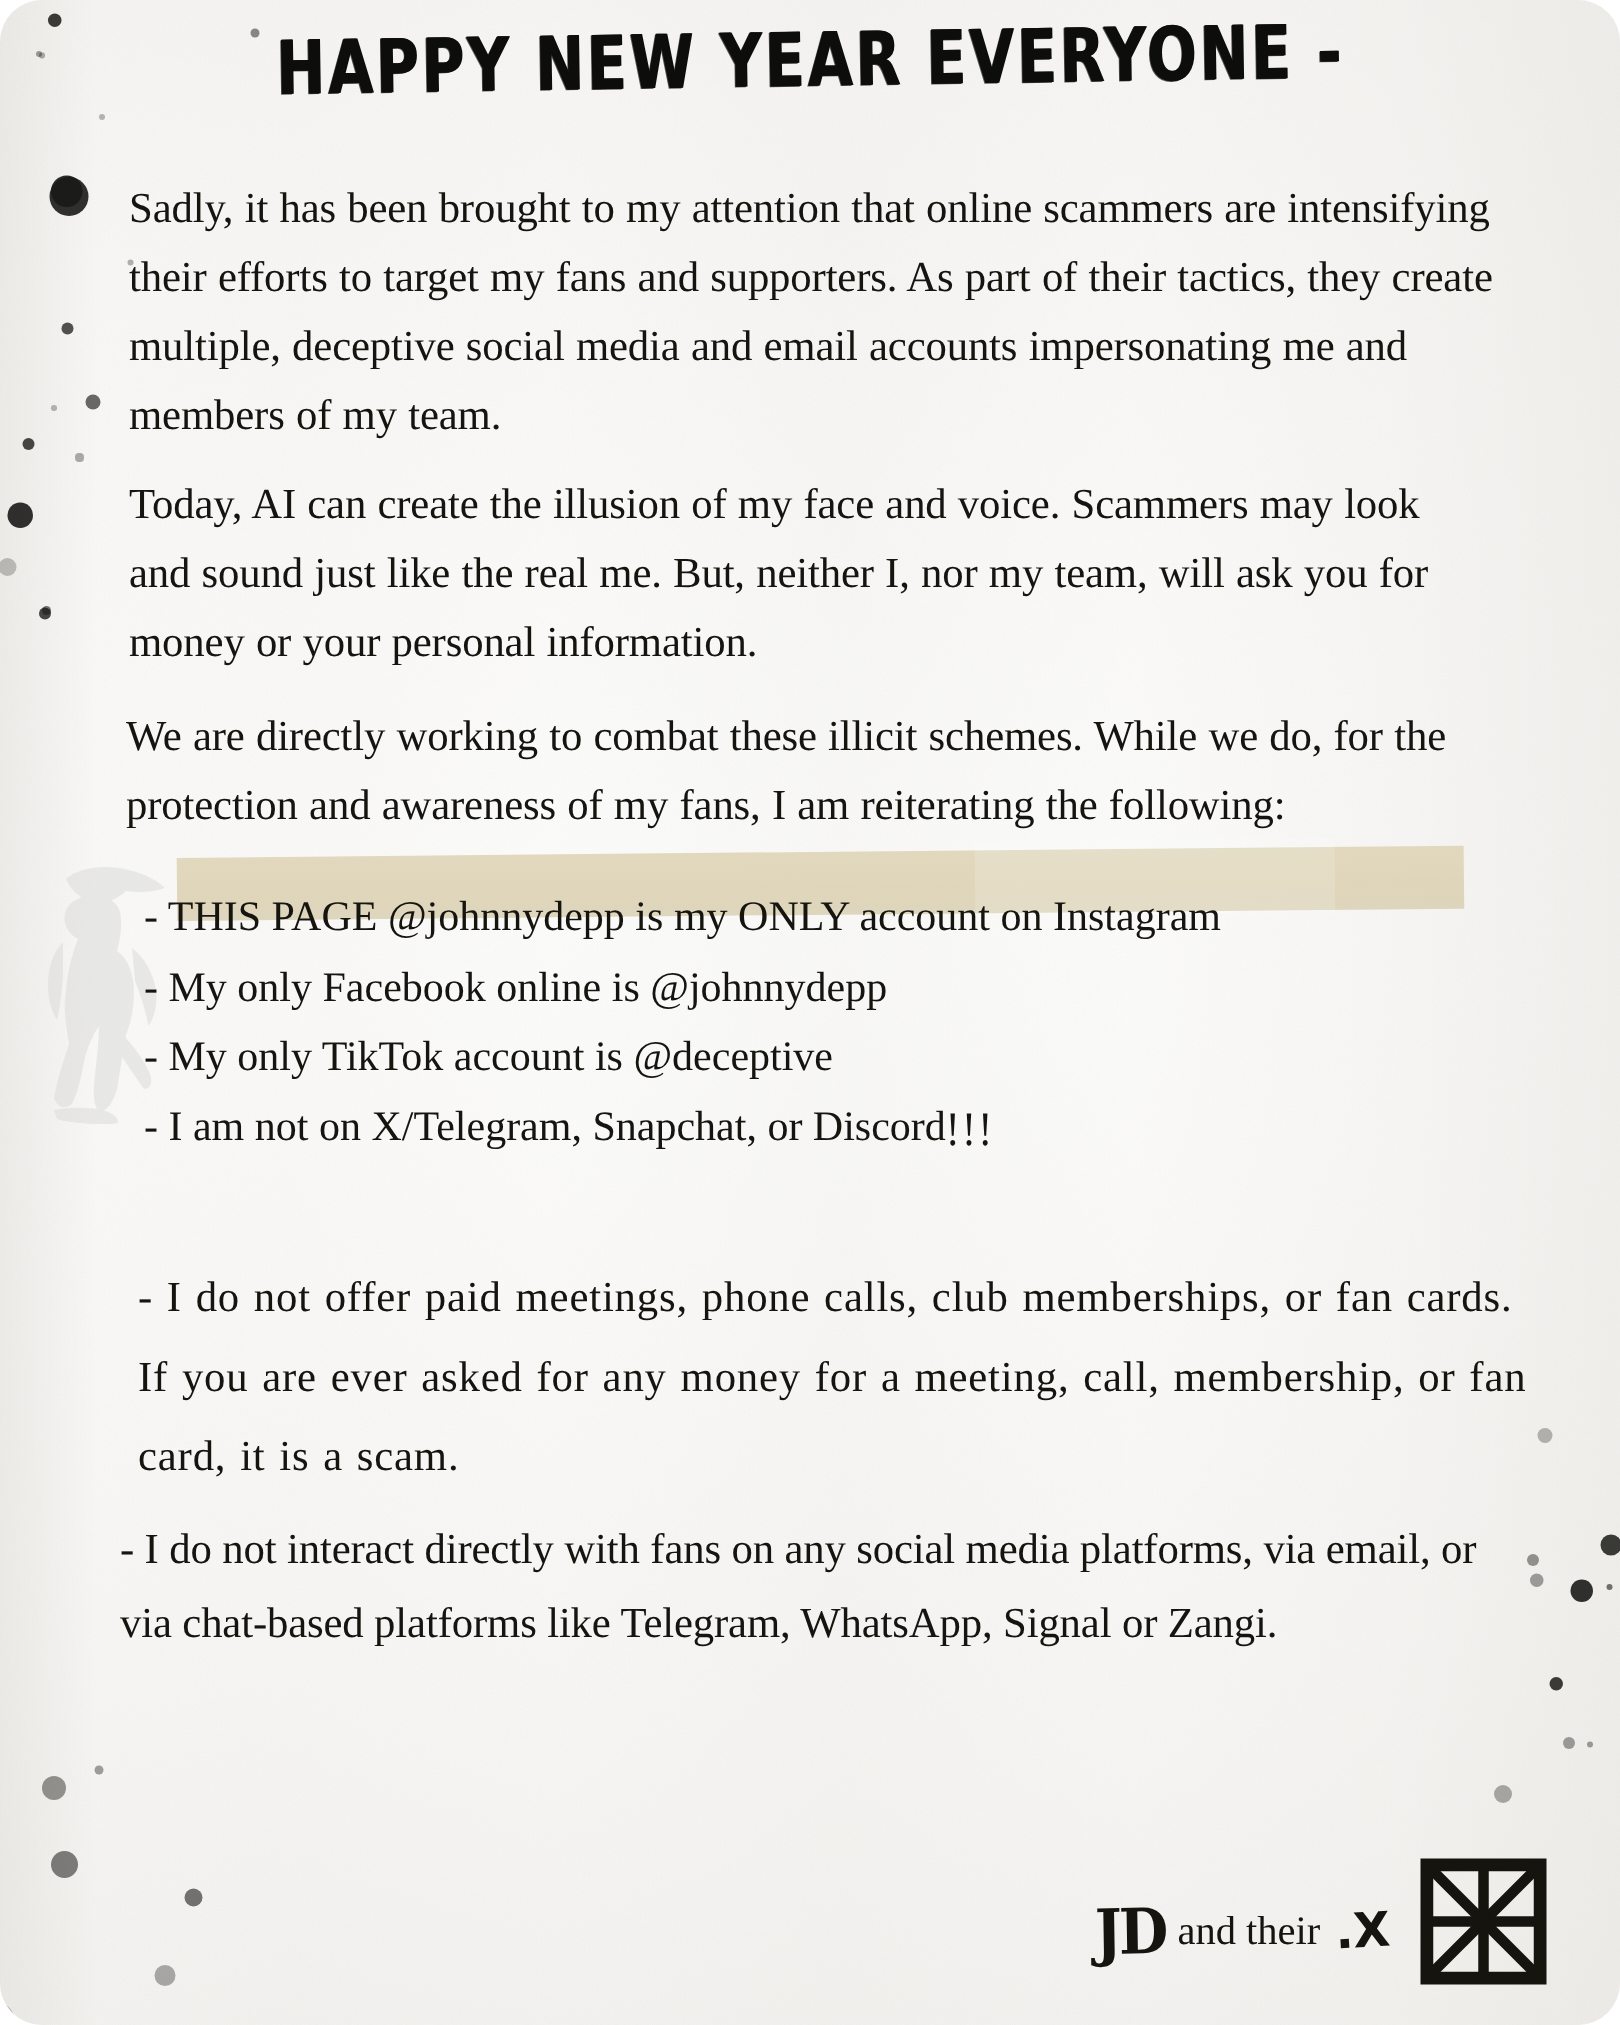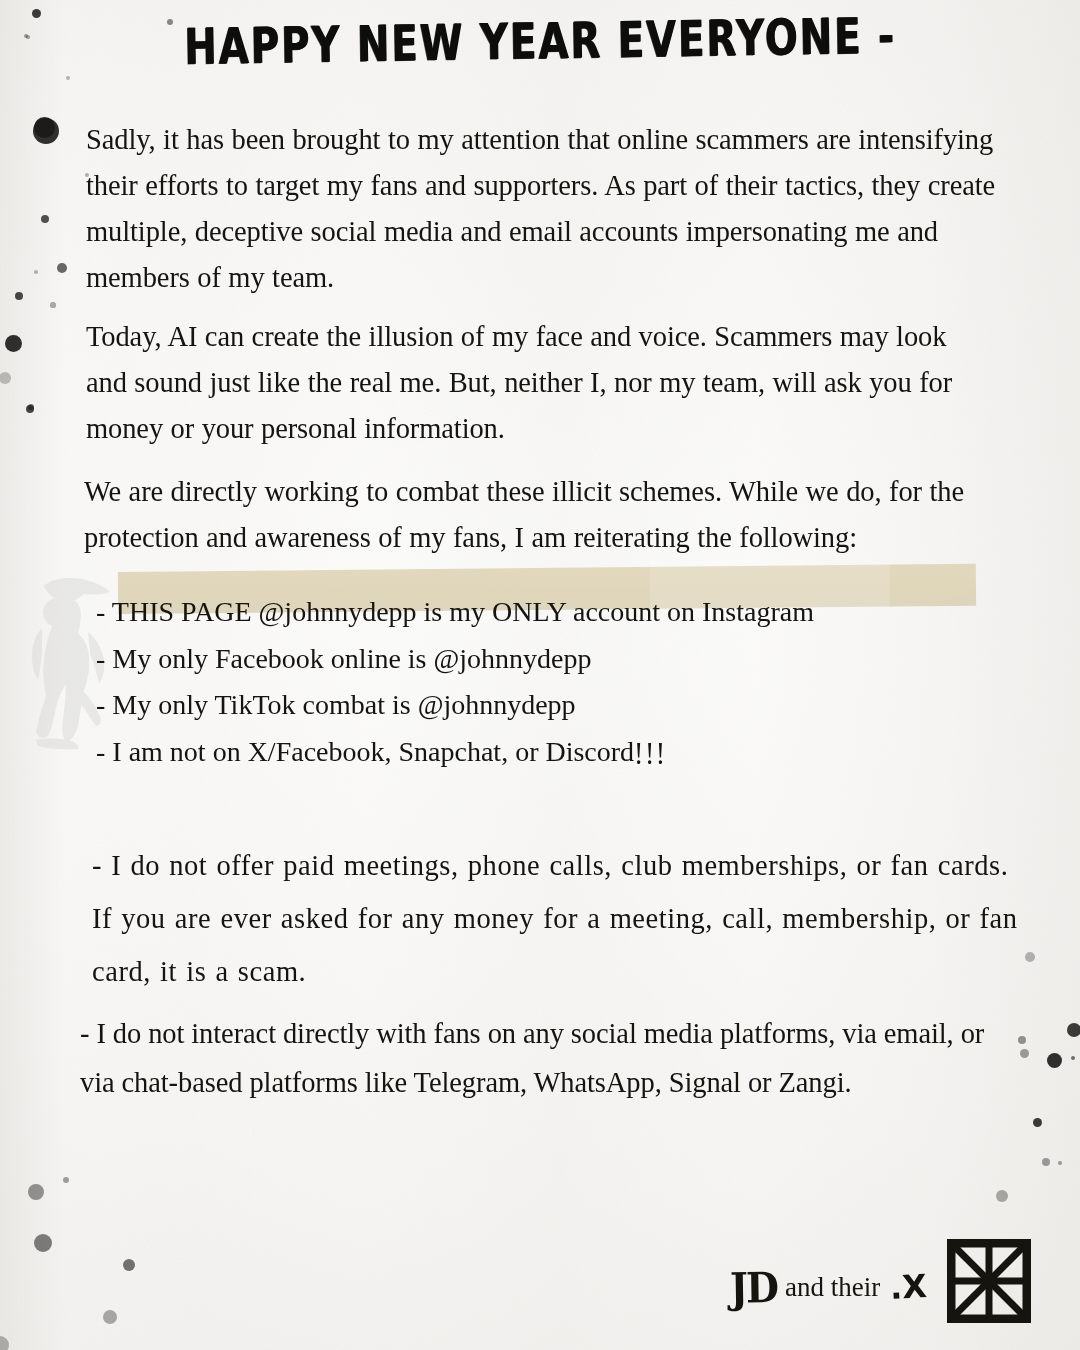--- a/index.html
+++ b/index.html
@@ -9,20 +9,21 @@
     background: #ffffff;
   }
   #page {
     position: relative;
     width: 1080px;
     height: 1350px;
     overflow: hidden;
     background: #f4f3f1;
     font-family: "Liberation Serif", "DejaVu Serif", serif;
     color: #15140f;
+    border-radius: 28px;
   }
   
   #paper-texture {
     position: absolute;
     inset: 0;
     background:
       linear-gradient(90deg,
         rgba(228,226,221,0.55) 0%,
         rgba(252,252,251,0.15) 6%,
         rgba(243,242,239,0.10) 18%,
@@ -283,22 +284,22 @@
 
     <p class="para p2">Today, AI can create the illusion of my face and voice. Scammers may look and sound just like the real me. But, neither I, nor my team, will ask you for money or your personal information.</p>
     <p class="para p1">Sadly, it has been brought to my attention that online scammers are intensifying their efforts to target my fans and supporters. As part of their tactics, they create multiple, deceptive social media and email accounts impersonating me and members of my team.</p>
     <p class="para p3">We are directly working to combat these illicit schemes. While we do, for the protection and awareness of my fans, I am reiterating the following:</p>
 
     <div id="highlight-band"></div>
 
     <div id="bullets-a">
       <div class="b-line"><span>- THIS PAGE @johnnydepp is my ONLY account on Instagram</span></div>
       <div class="b-line"><span>- My only Facebook online is @johnnydepp</span></div>
-      <div class="b-line"><span>- My only TikTok combat is @johnnydepp</span></div>
-      <div class="b-line"><span>- I am not on X/Facebook, Snapchat, or Discord</span><span class="excl">!!!</span></div>
+      <div class="b-line"><span>- My only TikTok account is @deceptive</span></div>
+      <div class="b-line"><span>- I am not on X/Telegram, Snapchat, or Discord</span><span class="excl">!!!</span></div>
     </div>
 
     <p id="para-interact">- I do not interact directly with fans on any social media platforms, via email, or via chat-based platforms like Telegram, WhatsApp, Signal or Zangi.</p>
 
     <p id="para-paid">- I do not offer paid meetings, phone calls, club memberships, or fan cards. If you are ever asked for any money for a meeting, call, membership, or fan card, it is a scam.</p>
 
 
     <div id="signature">
       <span id="sig-initials">JD</span>
       <span id="sig-team">and their</span>

